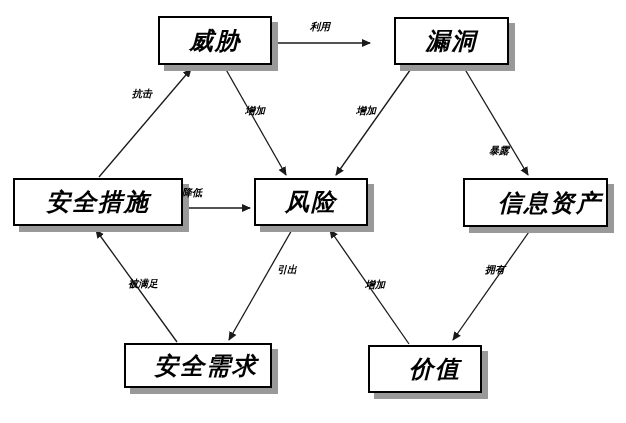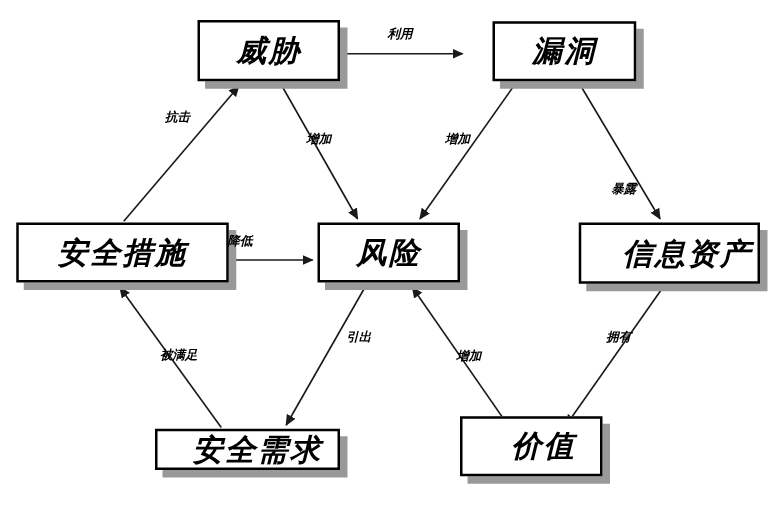--- a/index.html
+++ b/index.html
@@ -83,25 +83,25 @@
   </div>
 
   <div class="node" style="left:254px; top:178px; width:114px; height:48px;">
     <span>风险</span>
   </div>
 
   <div class="node" style="left:463px; top:178px; width:145px; height:49px;padding-left:29px;">
     <span>信息资产</span>
   </div>
 
-  <div class="node" style="left:124px; top:343px; width:148px; height:33px;padding-left:16px;">
+  <div class="node" style="left:124px; top:343px; width:148px; height:45px;padding-left:16px;">
     <span>安全需求</span>
   </div>
 
-  <div class="node" style="left:368px; top:333px; width:114px; height:48px;padding-left:20px;">
+  <div class="node" style="left:368px; top:345px; width:114px; height:48px;padding-left:20px;">
     <span>价值</span>
   </div>
 
   <div class="edge-label" style="left:320px; top:27px;">利用</div>
 
   <div class="edge-label" style="left:142px; top:94px;">抗击</div>
 
   <div class="edge-label" style="left:255px; top:111px;">增加</div>
 
   <div class="edge-label" style="left:366px; top:111px;">增加</div>

